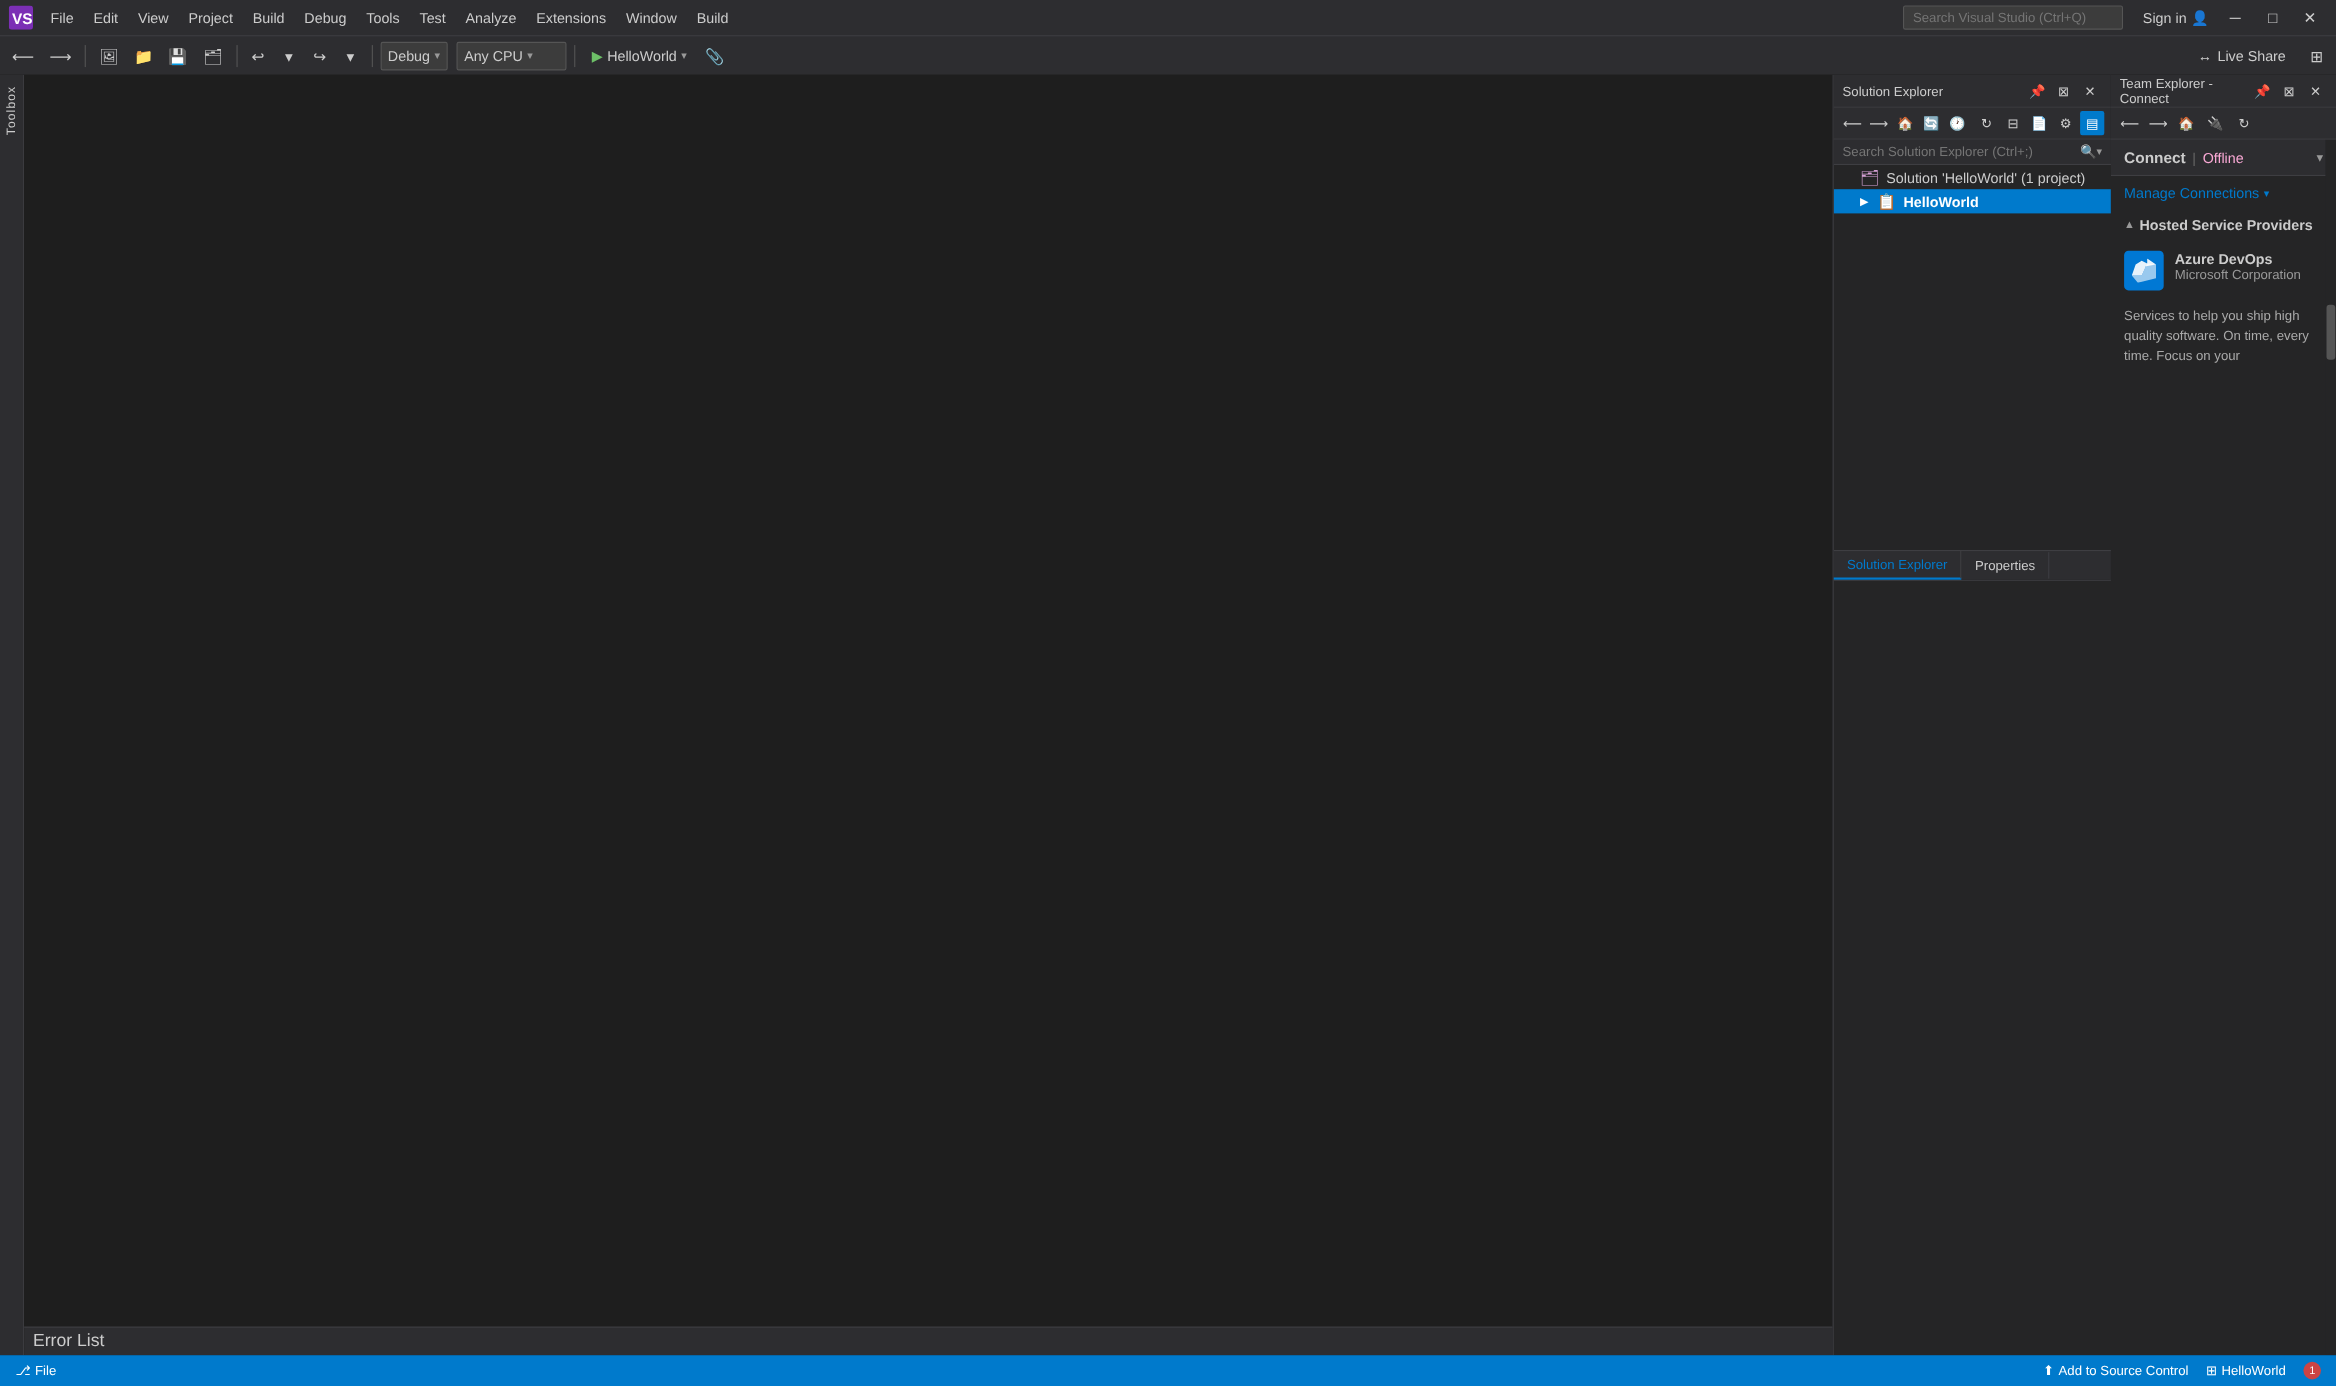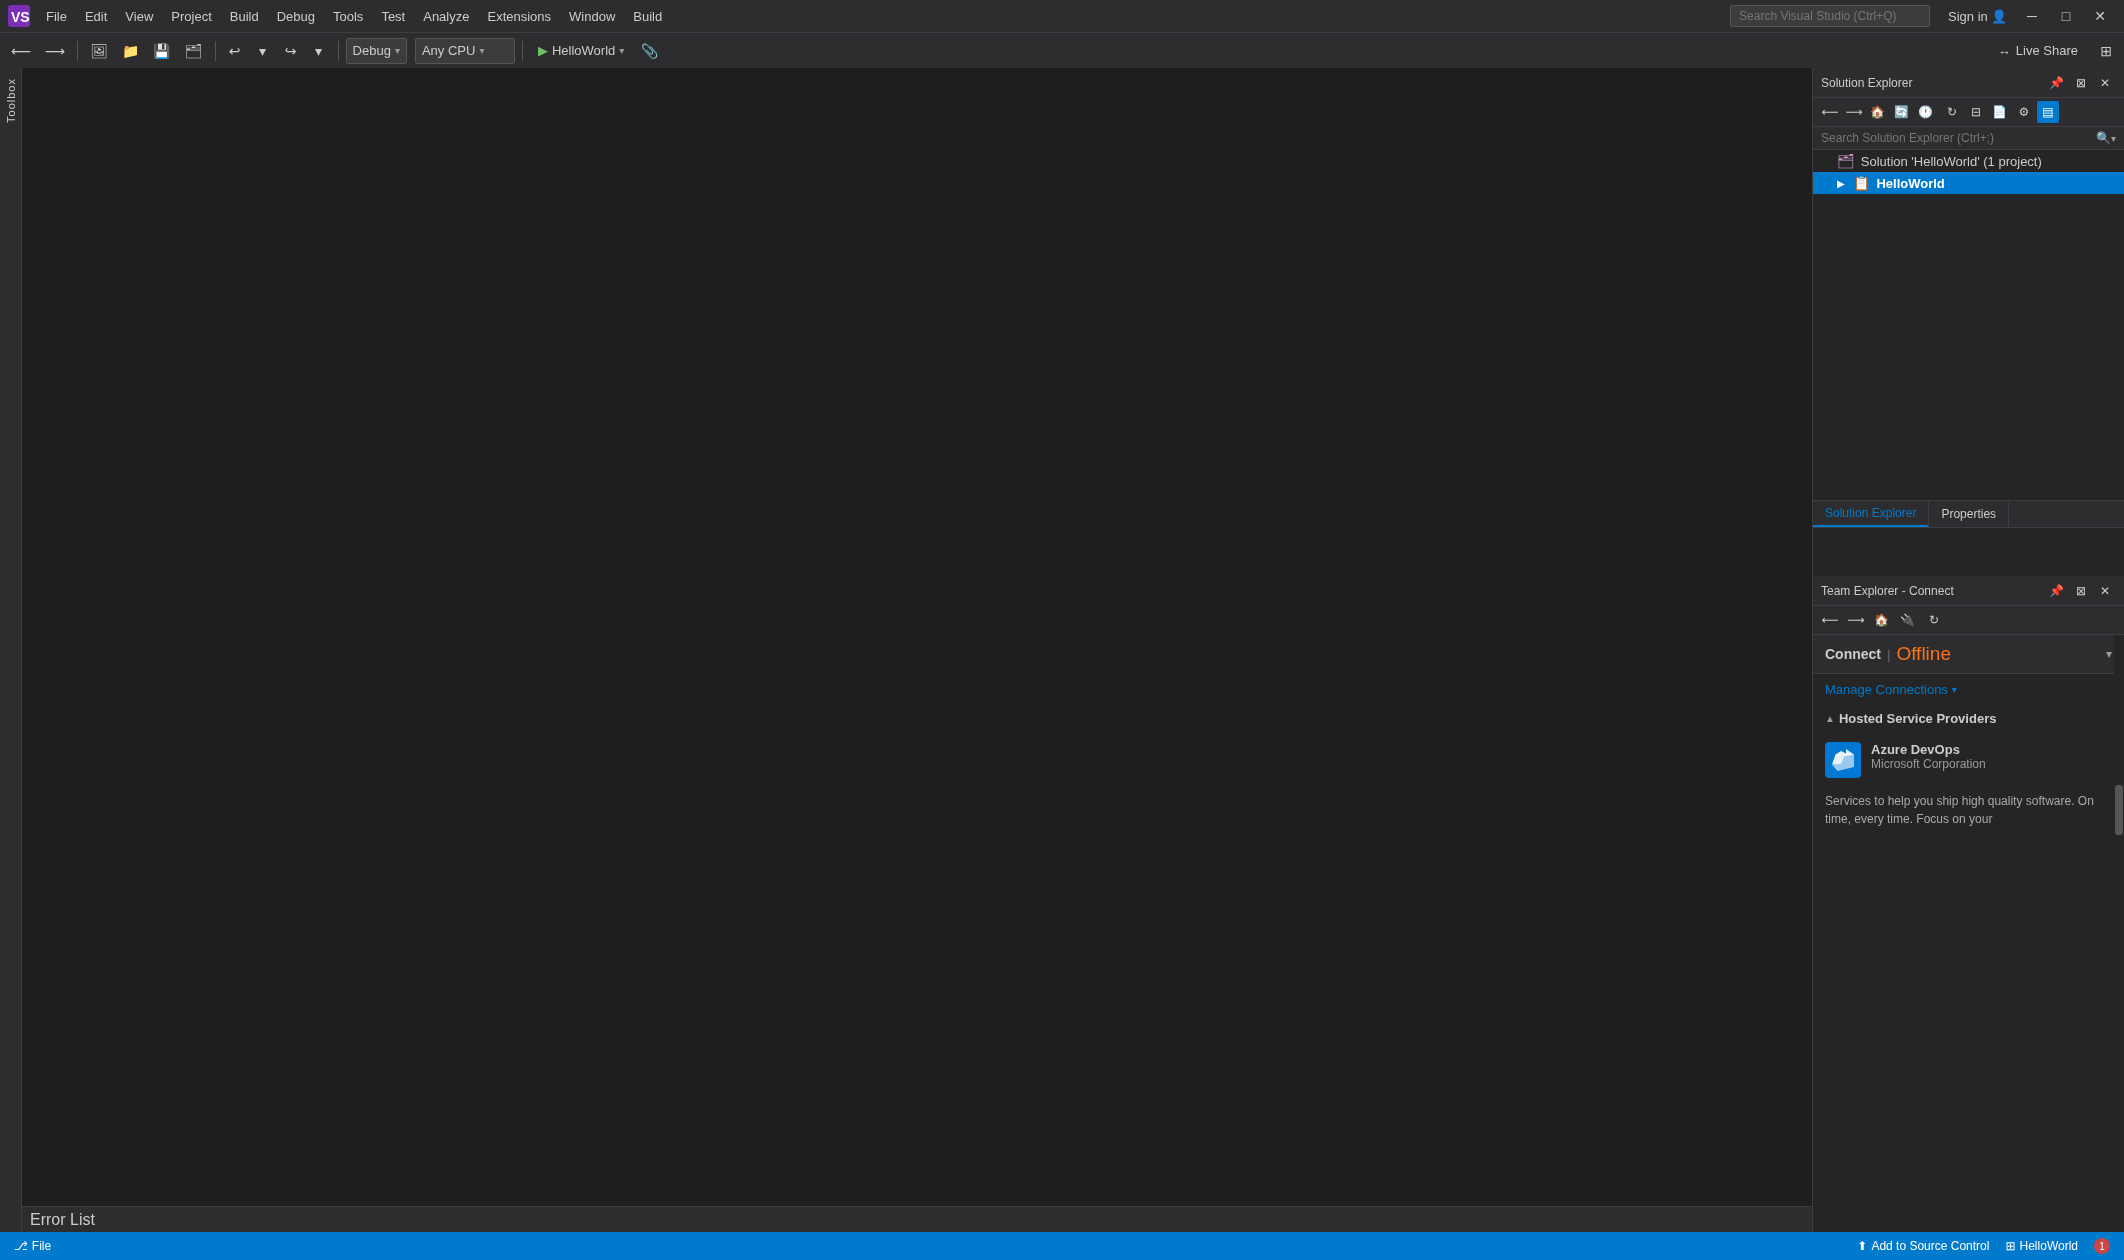--- a/index.html
+++ b/index.html
@@ -178,27 +178,25 @@
     
     #editor-area {
       flex: 1;
       background: #1e1e1e;
       display: flex;
       flex-direction: column;
     }
 
     
     #right-panels {
-      width: 312px;
-      flex-shrink: 0;
-      display: flex;
-      flex-direction: column;
+      width: 458px;
+      flex-shrink: 0;
+      display: flex;
       background: #252526;
       border-left: 1px solid #3e3e42;
-      gap: 48px;
     }
 
     
     #solution-explorer {
       display: flex;
       flex-direction: column;
       height: 460px;
       border-bottom: 1px solid #3e3e42;
     }
     .panel-title-bar {
@@ -635,21 +633,21 @@
         <div class="te-btn">🏠</div>
         <div class="te-btn">🔌</div>
         <div class="te-btn">↻</div>
       </div>
 
       <div class="te-content" style="position:relative;">
 
         <div class="te-connect-header">
           <span style="font-size:14px; font-weight:600; color:#cccccc;">Connect</span>
           <span style="color:#666; margin: 0 6px;">|</span>
-          <span style="color:#f97316; font-size:19px;">Offline</span>
+          <span style="color:#f9a8d4; font-size:13px;">Offline</span>
           <span style="margin-left:auto; color:#999; font-size:12px;">▾</span>
         </div>
 
         <div class="manage-connections">
           <span>Manage Connections</span>
           <span style="font-size:10px;">▾</span>
         </div>
 
         <div class="section-header">
           <span class="section-chevron">▲</span>

